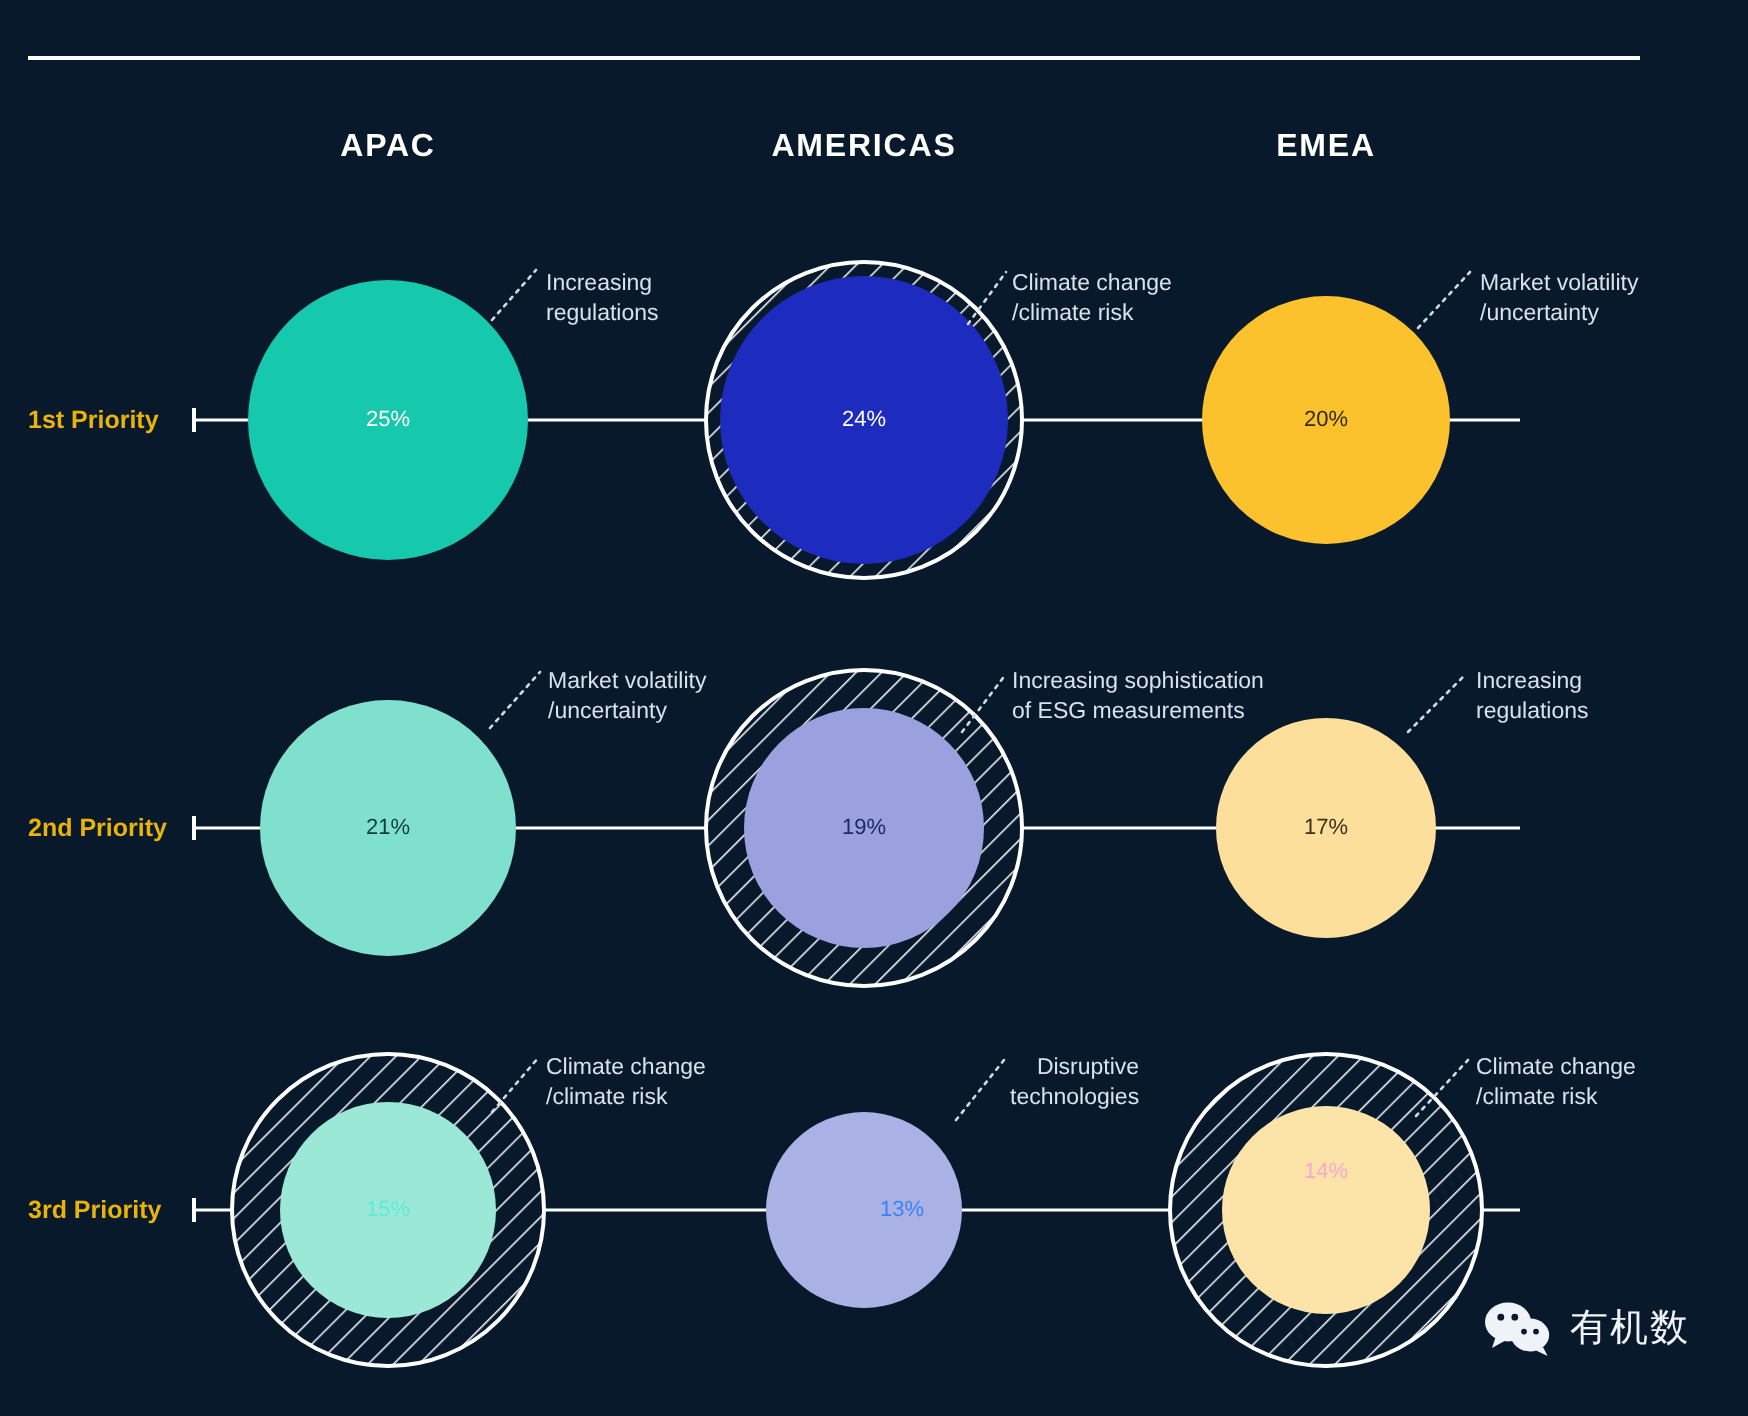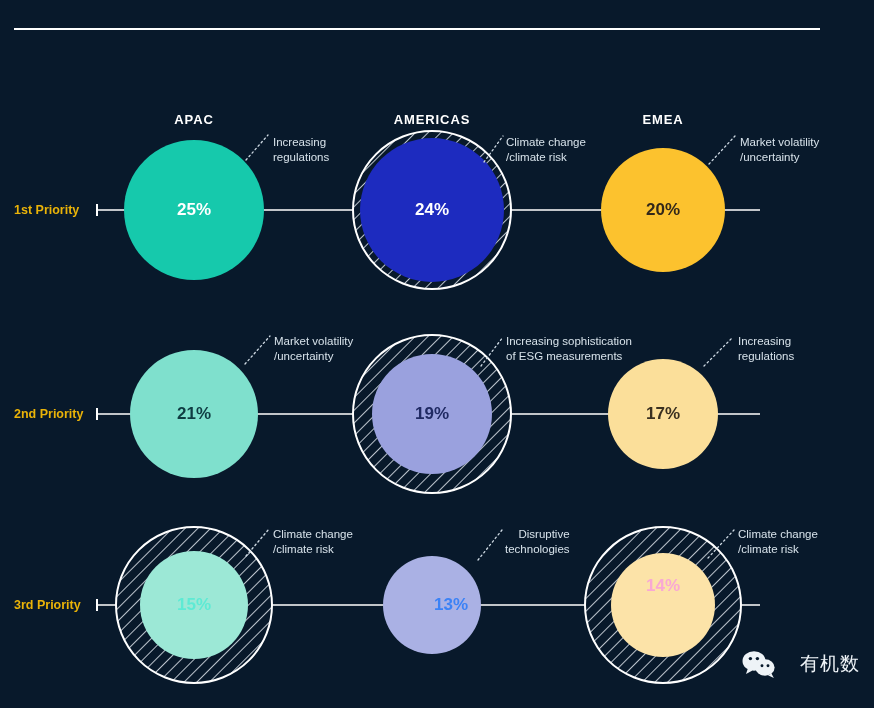--- a/index.html
+++ b/index.html
@@ -33,27 +33,26 @@
     left: 14px;
     top: 28px;
     width: 806px;
     height: 2px;
     background: #ffffff;
   }
   
   .col-head {
     position: absolute;
     top: 65px;
-    font-size: 13px;
+    font-size: 16px;
     font-weight: bold;
     color: #ffffff;
     letter-spacing: 0.9px;
     transform: translateX(-50%);
     white-space: nowrap;
-    margin-top: 47px;
   }
   
   .row-label {
     position: absolute;
     font-size: 12.5px;
     font-weight: bold;
     color: #eab308;
     transform: translateY(-50%);
     white-space: nowrap;
   }
@@ -68,43 +67,43 @@
   #chart-svg {
     position: absolute;
     left: 0;
     top: 0;
     width: 874px;
     height: 708px;
   }
   
   .bubble-value {
     position: absolute;
-    font-size: 17px;
-    font-weight: bold;
+    font-size: 11px;
+    font-weight: normal;
     transform: translate(-50%, -50%);
     white-space: nowrap;
     pointer-events: none;
   }
   
   .callout {
     position: absolute;
     font-size: 11.5px;
     line-height: 14.5px;
     color: #d7e2ea;
     white-space: pre-line;
     margin-top: 19px;
   }
   
   .watermark {
     position: absolute;
     left: 742px;
     top: 650px;
     display: flex;
     align-items: center;
-    gap: 24px;
+    gap: 9px;
   }
   .watermark-text {
     font-size: 19px;
     color: #eef3f7;
     letter-spacing: 1px;
     font-family: "DejaVu Sans", sans-serif;
   }
 </style>
 </head>
 <body>

